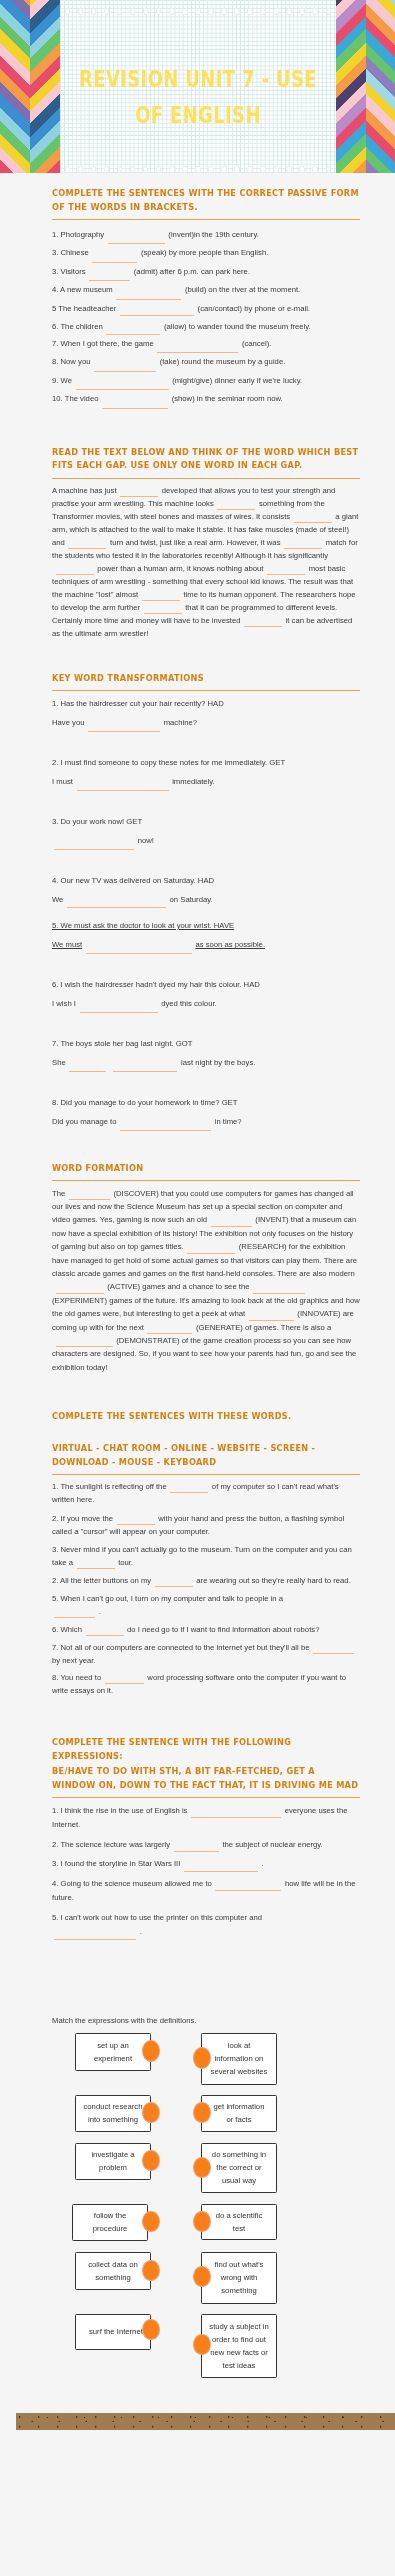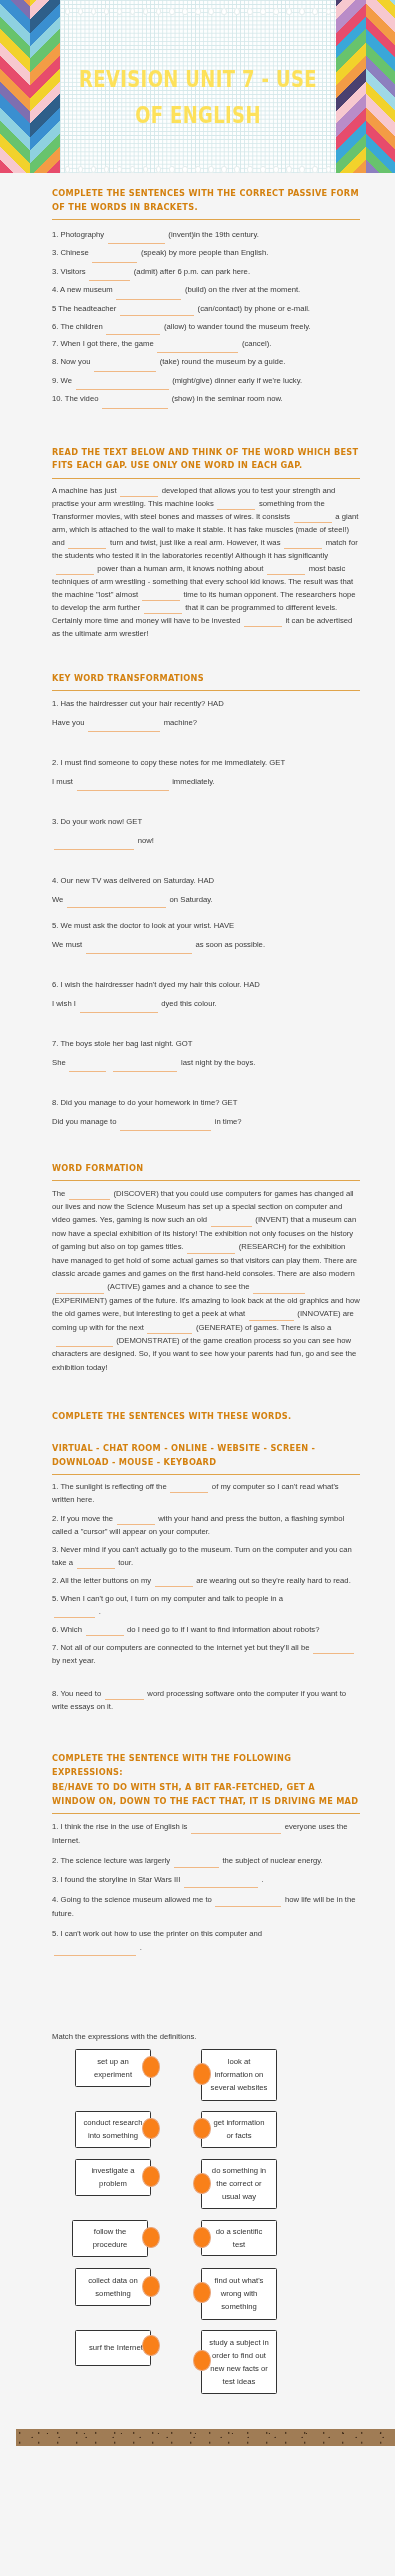--- a/index.html
+++ b/index.html
@@ -207,21 +207,21 @@
       <div class="kw-a"><span>I must</span><input class="gap" style="width: 92px; border-top: none; border-right: none; border-left: none; border-image: initial; border-bottom: 0.5px solid rgb(240, 184, 132); background: transparent;"><span>immediately.</span></div>
     </div>
     <div style="margin-top:25px;">
       <div class="kw-q">3. Do your work now! GET</div>
       <div class="kw-a"><input class="gap" style="width: 80px; margin-left: 2.1px; border-top: none; border-right: none; border-left: none; border-image: initial; border-bottom: 0.5px solid rgb(240, 184, 132); background: transparent;"><span>now!</span></div>
     </div>
     <div style="margin-top:25px;">
       <div class="kw-q">4. Our new TV was delivered on Saturday. HAD</div>
       <div class="kw-a"><span>We</span><input class="gap" style="width: 99px; border-top: none; border-right: none; border-left: none; border-image: initial; border-bottom: 0.5px solid rgb(240, 184, 132); background: transparent;"><span>on Saturday.</span></div>
     </div>
-    <div style="">
+    <div style="text-decoration:underline;">
       <div class="kw-q">5. We must ask the doctor to look at your wrist. HAVE</div>
       <div class="kw-a"><span>We must</span><input class="gap" style="width: 106px; border-top: none; border-right: none; border-left: none; border-image: initial; border-bottom: 0.5px solid rgb(240, 184, 132); background: transparent;"><span>as soon as possible.</span></div>
     </div>
     <div style="margin-top:25px;">
       <div class="kw-q">6. I wish the hairdresser hadn't dyed my hair this colour. HAD</div>
       <div class="kw-a"><span>I wish I</span><input class="gap" style="width: 78px; border-top: none; border-right: none; border-left: none; border-image: initial; border-bottom: 0.5px solid rgb(240, 184, 132); background: transparent;"><span>dyed this colour.</span></div>
     </div>
     <div style="margin-top:25px;">
       <div class="kw-q">7. The boys stole her bag last night. GOT</div>
       <div class="kw-a"><span>She</span><input class="gap" style="width: 37px; border-top: none; border-right: none; border-left: none; border-image: initial; border-bottom: 0.5px solid rgb(240, 184, 132); background: transparent;"><input class="gap" style="width: 64px; border-top: none; border-right: none; border-left: none; border-image: initial; border-bottom: 0.5px solid rgb(240, 184, 132); background: transparent;"><span>last night by the boys.</span></div>
@@ -243,21 +243,21 @@
     <h2 class="sec-title plain" style="margin-bottom:13.4px;">Complete the sentences with these words.</h2>
     <h3 class="sec-title">Virtual - chat room - online - website - screen - download - mouse - keyboard</h3>
     <div>
       <p class="para" style="margin-top:4.1px;"><span>1. The sunlight is reflecting off the</span><input class="gap" style="width: 38px; border-top: none; border-right: none; border-left: none; border-image: initial; border-bottom: 0.5px solid rgb(240, 184, 132); background: transparent;"><span>of my computer so I can't read what's written here.</span></p>
       <p class="para" style="margin-top:5.2px;"><span>2. If you move the</span><input class="gap" style="width: 38px; border-top: none; border-right: none; border-left: none; border-image: initial; border-bottom: 0.5px solid rgb(240, 184, 132); background: transparent;"><span>with your hand and press the button, a flashing symbol called a "cursor" will appear on your computer.</span></p>
       <p class="para" style="margin-top:5.2px;"><span>3. Never mind if you can't actually go to the museum. Turn on the computer and you can take a</span><input class="gap" style="width: 38px; border-top: none; border-right: none; border-left: none; border-image: initial; border-bottom: 0.5px solid rgb(240, 184, 132); background: transparent;"><span>tour.</span></p>
       <p class="para" style="margin-top:5.2px;"><span>2. All the letter buttons on my</span><input class="gap" style="width: 38px; border-top: none; border-right: none; border-left: none; border-image: initial; border-bottom: 0.5px solid rgb(240, 184, 132); background: transparent;"><span>are wearing out so they're really hard to read.</span></p>
       <p class="para" style="margin-top:5.2px;"><span>5. When I can't go out, I turn on my computer and talk to people in a</span><br><input class="gap" style="width: 41px; margin-left: 2.1px; border-top: none; border-right: none; border-left: none; border-image: initial; border-bottom: 0.5px solid rgb(240, 184, 132); background: transparent;"><span>.</span></p>
       <p class="para" style="margin-top:5.2px;"><span>6. Which</span><input class="gap" style="width: 38px; border-top: none; border-right: none; border-left: none; border-image: initial; border-bottom: 0.5px solid rgb(240, 184, 132); background: transparent;"><span>do I need go to if I want to find information about robots?</span></p>
       <p class="para" style="margin-top:5.2px;"><span>7. Not all of our computers are connected to the internet yet but they'll all be</span><input class="gap" style="width: 41px; border-top: none; border-right: none; border-left: none; border-image: initial; border-bottom: 0.5px solid rgb(240, 184, 132); background: transparent;"><span>by next year.</span></p>
-      <p class="para" style="margin-top:20px;"><span>8. You need to</span><input class="gap" style="width: 39px; border-top: none; border-right: none; border-left: none; border-image: initial; border-bottom: 0.5px solid rgb(240, 184, 132); background: transparent;"><span>word processing software onto the computer if you want to write essays on it.</span></p>
+      <p class="para" style="margin-top:4px;"><span>8. You need to</span><input class="gap" style="width: 39px; border-top: none; border-right: none; border-left: none; border-image: initial; border-bottom: 0.5px solid rgb(240, 184, 132); background: transparent;"><span>word processing software onto the computer if you want to write essays on it.</span></p>
     </div>
   </section>
 
   <section class="section" style="padding-top:39px;">
     <h2 class="sec-title plain" style="padding-bottom:2.1px;margin-bottom:0;">Complete the sentence with the following expressions:</h2>
     <h3 class="sec-title">Be/have to do with sth, a bit far-fetched, get a window on, down to the fact that, it is driving me mad</h3>
     <div>
       <p class="para" style="margin-top:5.2px;line-height:14.4px;"><span>1. I think the rise in the use of English is</span><input class="gap" style="width: 90px; border-top: none; border-right: none; border-left: none; border-image: initial; border-bottom: 0.5px solid rgb(240, 184, 132); background: transparent;"><span>everyone uses the Internet.</span></p>
       <p class="para" style="margin-top:5.2px;line-height:14.4px;"><span>2. The science lecture was largerly</span><input class="gap" style="width: 45px; border-top: none; border-right: none; border-left: none; border-image: initial; border-bottom: 0.5px solid rgb(240, 184, 132); background: transparent;"><span>the subject of nuclear energy.</span></p>
       <p class="para" style="margin-top:5.2px;line-height:14.4px;"><span>3. I found the storyline in Star Wars III</span><input class="gap" style="width: 74px; border-top: none; border-right: none; border-left: none; border-image: initial; border-bottom: 0.5px solid rgb(240, 184, 132); background: transparent;"><span>.</span></p>

